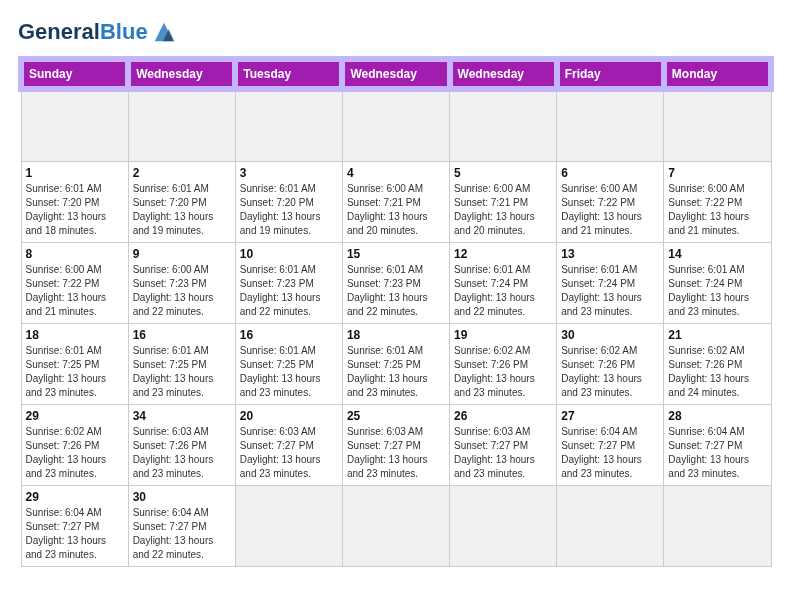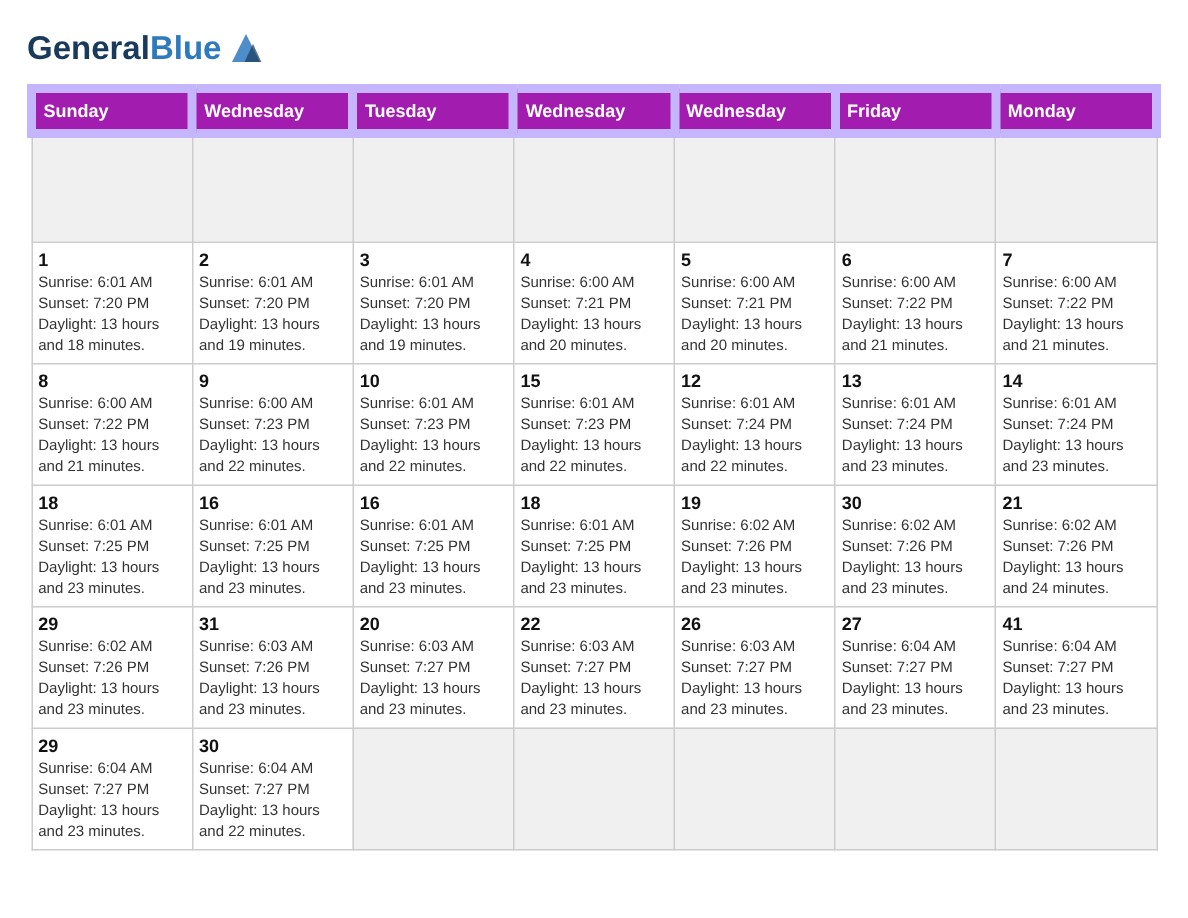--- a/index.html
+++ b/index.html
@@ -223,41 +223,41 @@
           <td><span class="day-num">21</span><span class="cell-text" style="white-space: pre-line;">Sunrise: 6:02 AM
 Sunset: 7:26 PM
 Daylight: 13 hours
 and 24 minutes.</span></td>
         </tr>
         <tr>
           <td><span class="day-num">29</span><span class="cell-text" style="white-space: pre-line;">Sunrise: 6:02 AM
 Sunset: 7:26 PM
 Daylight: 13 hours
 and 23 minutes.</span></td>
-          <td><span class="day-num">31</span><span class="cell-text" style="white-space: pre-line;">Sunrise: 6:03 AM
+          <td><span class="day-num">34</span><span class="cell-text" style="white-space: pre-line;">Sunrise: 6:03 AM
 Sunset: 7:26 PM
 Daylight: 13 hours
 and 23 minutes.</span></td>
           <td><span class="day-num">20</span><span class="cell-text" style="white-space: pre-line;">Sunrise: 6:03 AM
 Sunset: 7:27 PM
 Daylight: 13 hours
 and 23 minutes.</span></td>
-          <td><span class="day-num">22</span><span class="cell-text" style="white-space: pre-line;">Sunrise: 6:03 AM
+          <td><span class="day-num">25</span><span class="cell-text" style="white-space: pre-line;">Sunrise: 6:03 AM
 Sunset: 7:27 PM
 Daylight: 13 hours
 and 23 minutes.</span></td>
           <td><span class="day-num">26</span><span class="cell-text" style="white-space: pre-line;">Sunrise: 6:03 AM
 Sunset: 7:27 PM
 Daylight: 13 hours
 and 23 minutes.</span></td>
           <td><span class="day-num">27</span><span class="cell-text" style="white-space: pre-line;">Sunrise: 6:04 AM
 Sunset: 7:27 PM
 Daylight: 13 hours
 and 23 minutes.</span></td>
-          <td><span class="day-num">41</span><span class="cell-text" style="white-space: pre-line;">Sunrise: 6:04 AM
+          <td><span class="day-num">28</span><span class="cell-text" style="white-space: pre-line;">Sunrise: 6:04 AM
 Sunset: 7:27 PM
 Daylight: 13 hours
 and 23 minutes.</span></td>
         </tr>
         <tr>
           <td><span class="day-num">29</span><span class="cell-text" style="white-space: pre-line;">Sunrise: 6:04 AM
 Sunset: 7:27 PM
 Daylight: 13 hours
 and 23 minutes.</span></td>
           <td><span class="day-num">30</span><span class="cell-text" style="white-space: pre-line;">Sunrise: 6:04 AM

